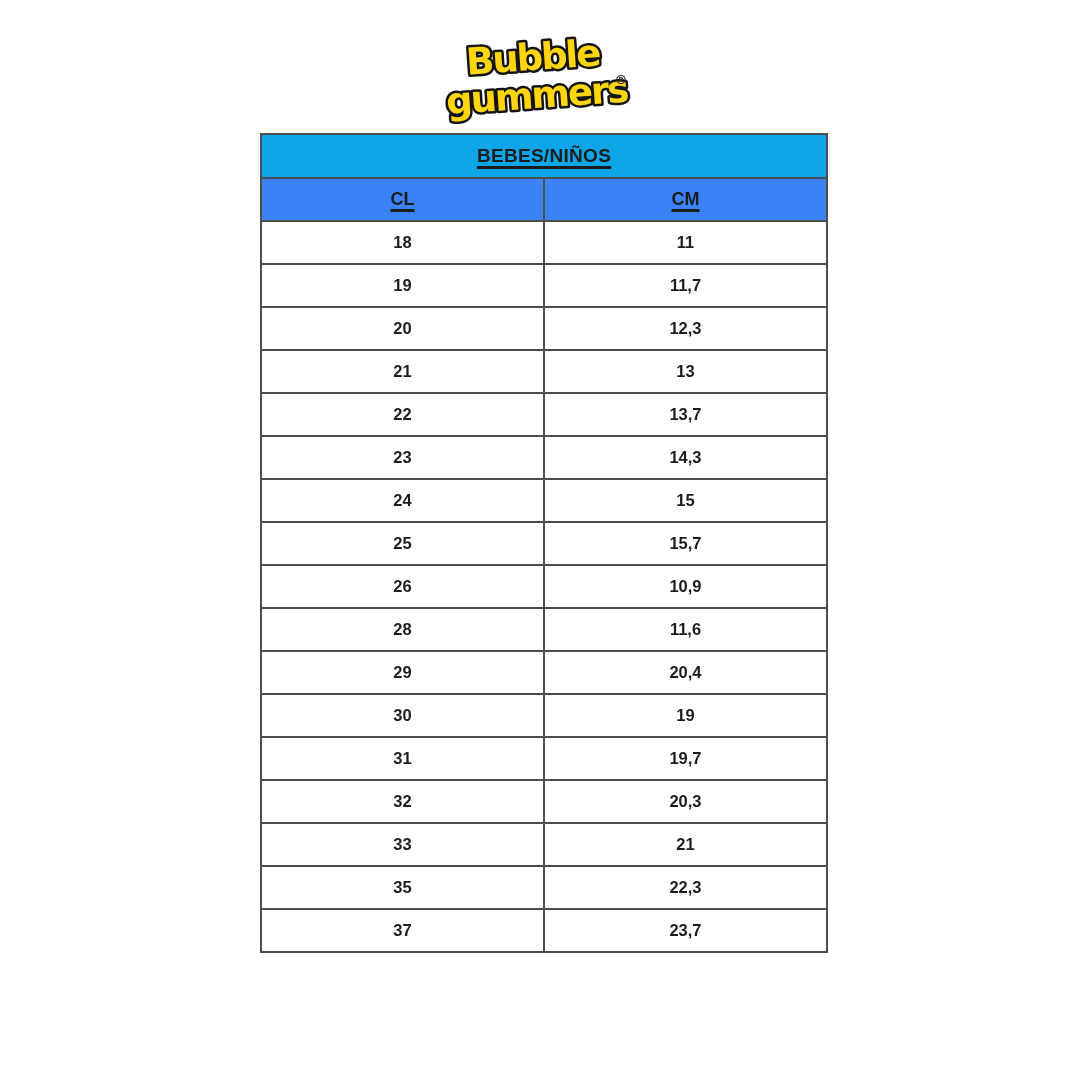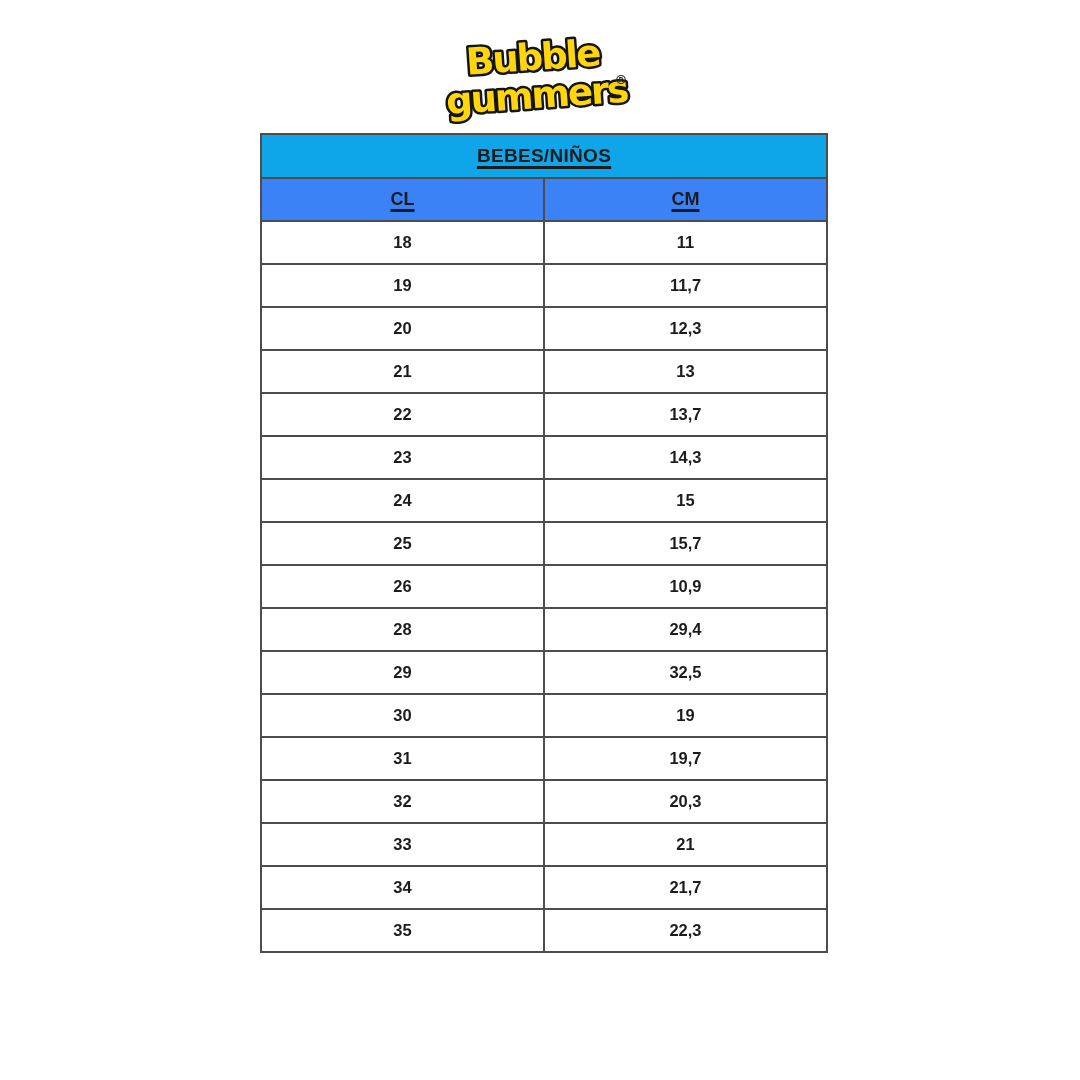--- a/index.html
+++ b/index.html
@@ -156,26 +156,26 @@
   </tr>
 
   <tr class="data-row">
     <td>26</td>
     <td>10,9</td>
   </tr>
 
 
   <tr class="data-row">
     <td>28</td>
-    <td>29,4</td>
+    <td>11,6</td>
   </tr>
 
   <tr class="data-row">
     <td>29</td>
-    <td>32,5</td>
+    <td>20,4</td>
   </tr>
 
   <tr class="data-row">
     <td>30</td>
     <td>19</td>
   </tr>
 
   <tr class="data-row">
     <td>31</td>
     <td>19,7</td>
@@ -184,29 +184,29 @@
   <tr class="data-row">
     <td>32</td>
     <td>20,3</td>
   </tr>
 
   <tr class="data-row">
     <td>33</td>
     <td>21</td>
   </tr>
 
-  <tr class="data-row">
-    <td>34</td>
-    <td>21,7</td>
-  </tr>
 
   <tr class="data-row">
     <td>35</td>
     <td>22,3</td>
   </tr>
 
 
+  <tr class="data-row">
+    <td>37</td>
+    <td>23,7</td>
+  </tr>
 
 </tbody>
     </table>
   </div>
 
 </div>
 
 </body></html>

